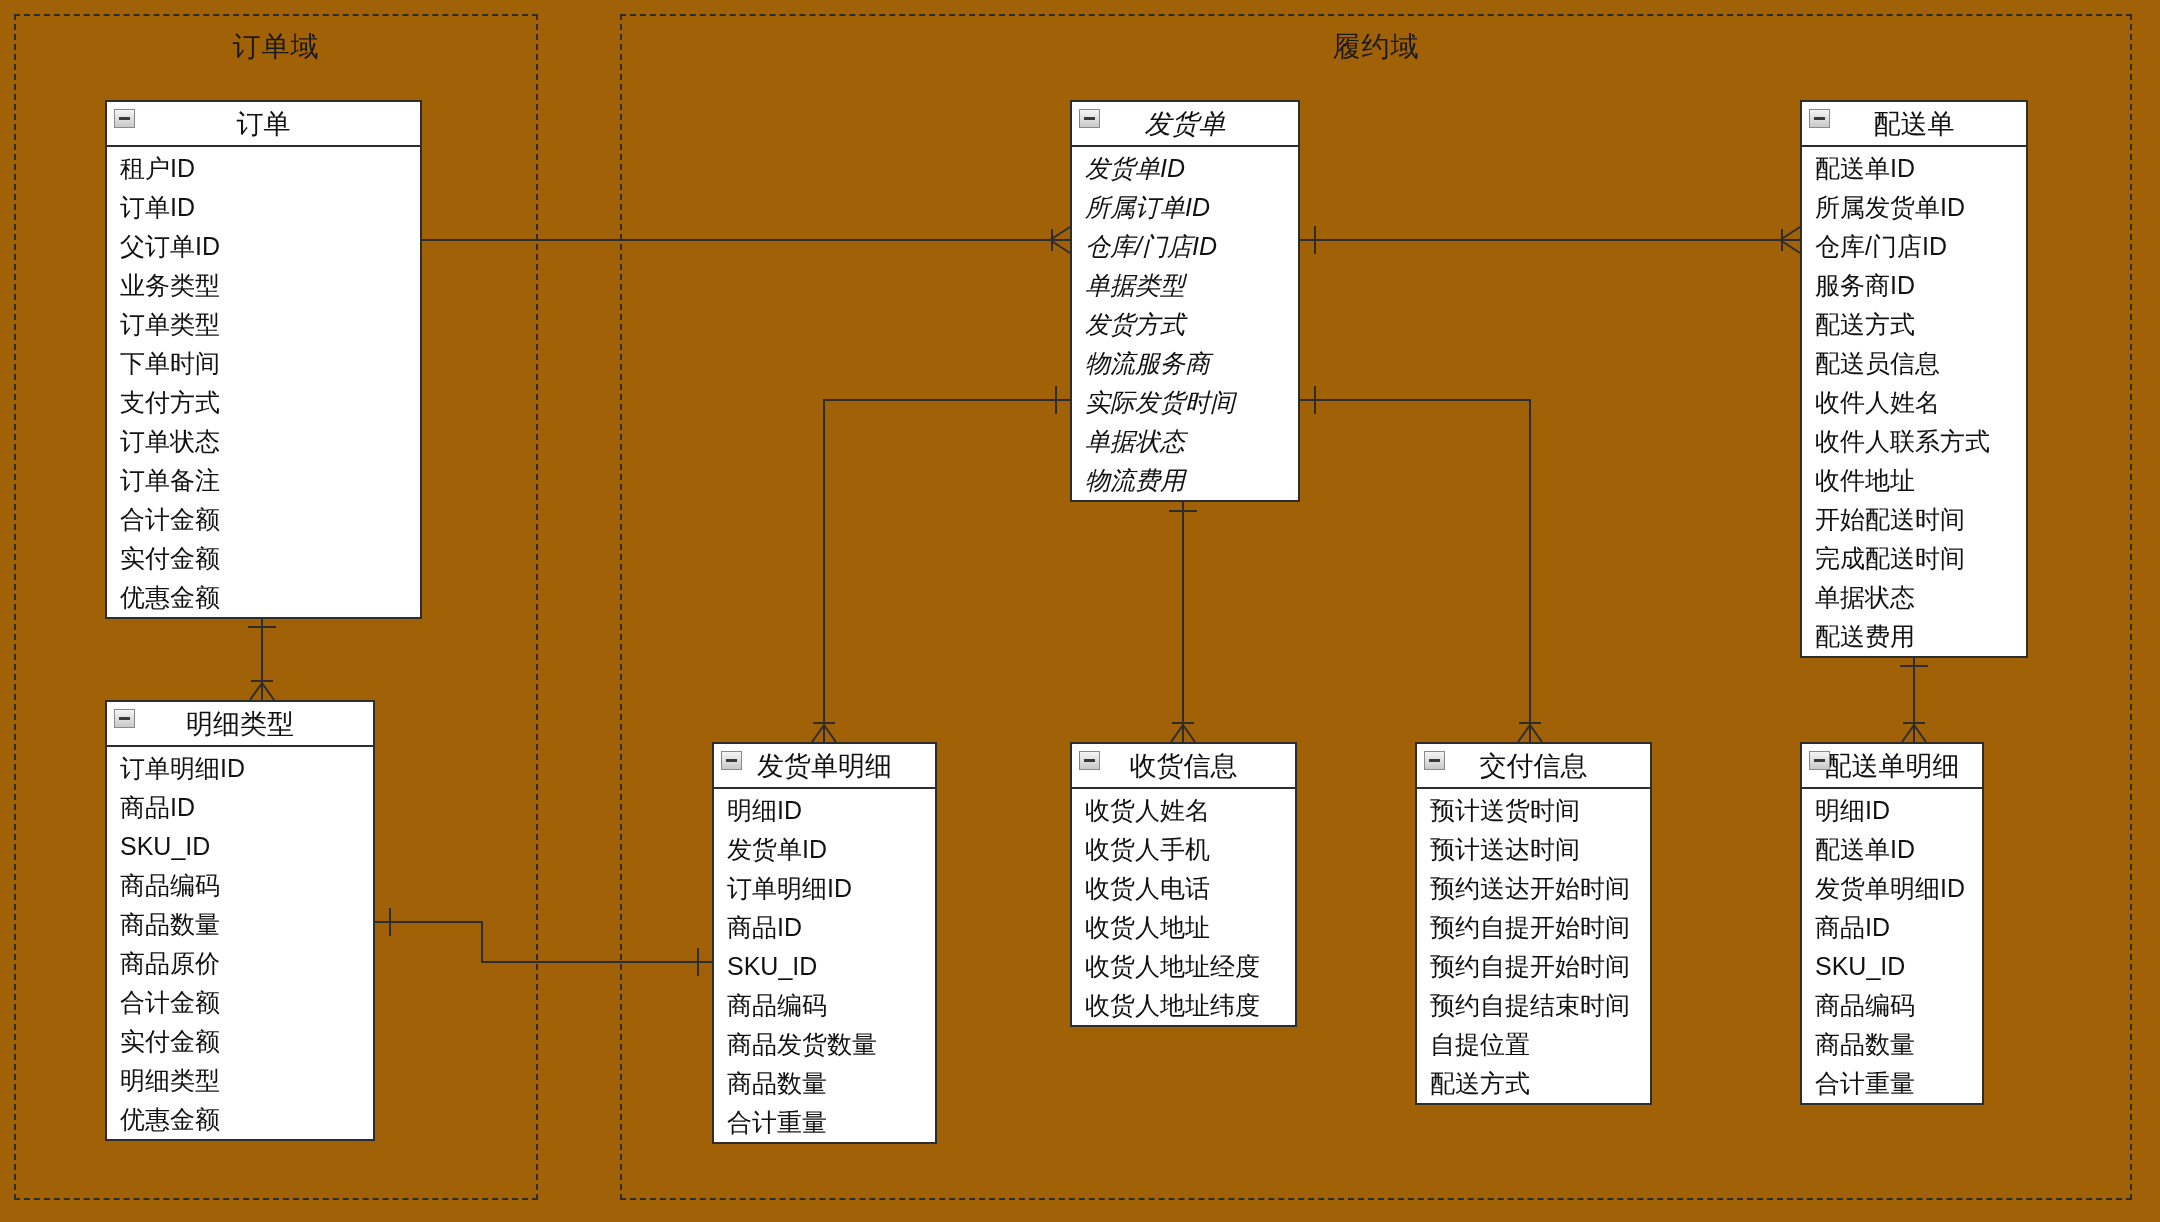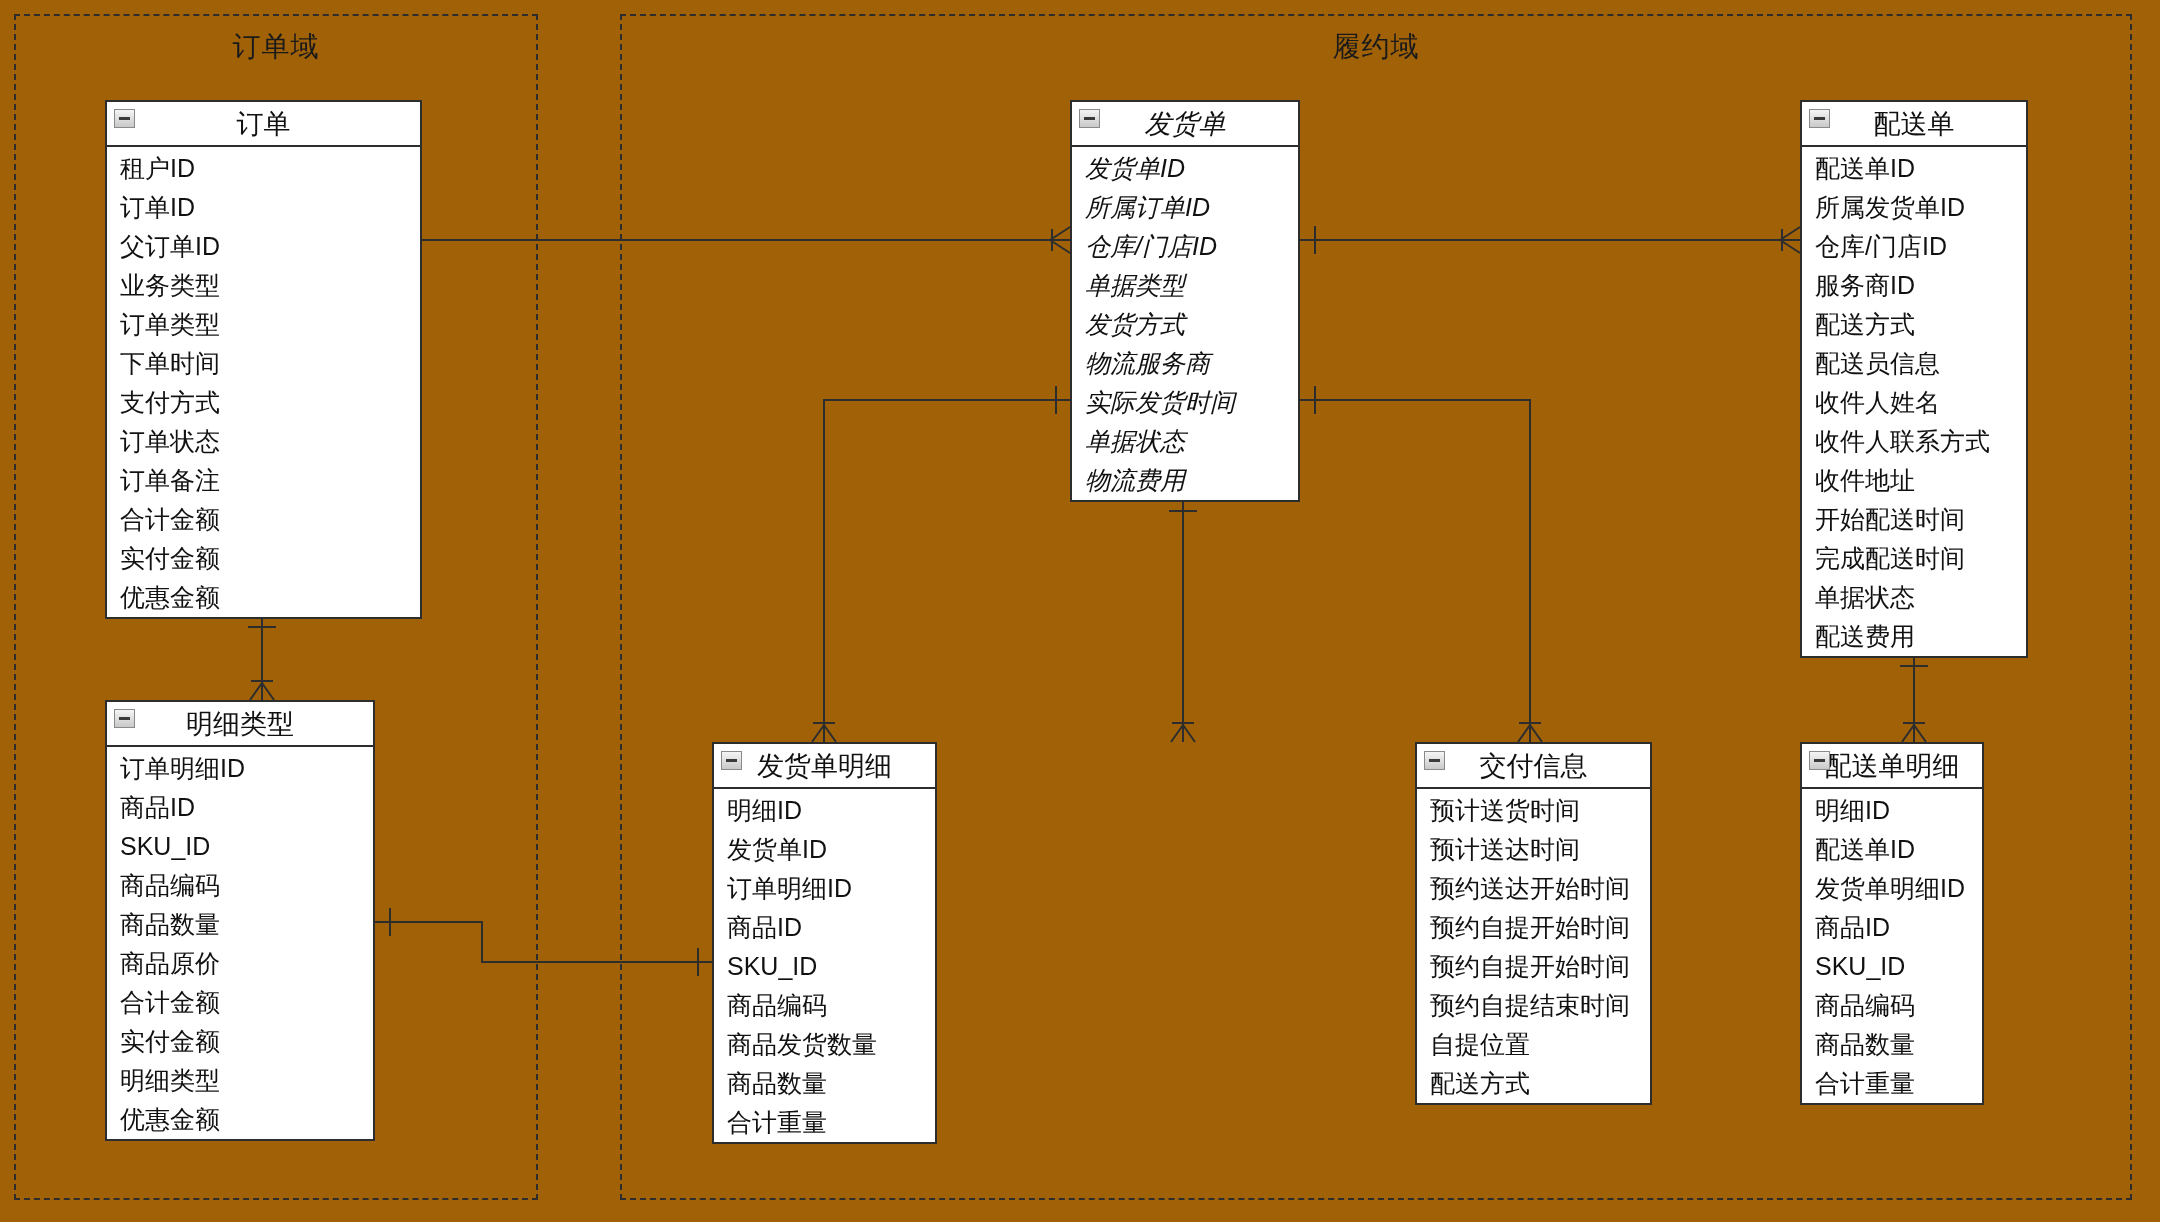--- a/index.html
+++ b/index.html
@@ -256,20 +256,34 @@
         <li>订单明细ID</li>
         <li>商品ID</li>
         <li>SKU_ID</li>
         <li>商品编码</li>
         <li>商品发货数量</li>
         <li>商品数量</li>
         <li>合计重量</li>
       </ul>
   </div>
 
+  <div class="entity" style="left:1070px; top:742px; width:227px;">
+    <div class="entity-header">
+      <span class="collapse-icon"></span>
+      <span class="entity-title">收货信息</span>
+    </div>
+    <ul class="entity-fields">
+        <li>收货人姓名</li>
+        <li>收货人手机</li>
+        <li>收货人电话</li>
+        <li>收货人地址</li>
+        <li>收货人地址经度</li>
+        <li>收货人地址纬度</li>
+      </ul>
+  </div>
 
   <div class="entity" style="left:1415px; top:742px; width:237px;">
     <div class="entity-header">
       <span class="collapse-icon"></span>
       <span class="entity-title">交付信息</span>
     </div>
     <ul class="entity-fields">
         <li>预计送货时间</li>
         <li>预计送达时间</li>
         <li>预约送达开始时间</li>

